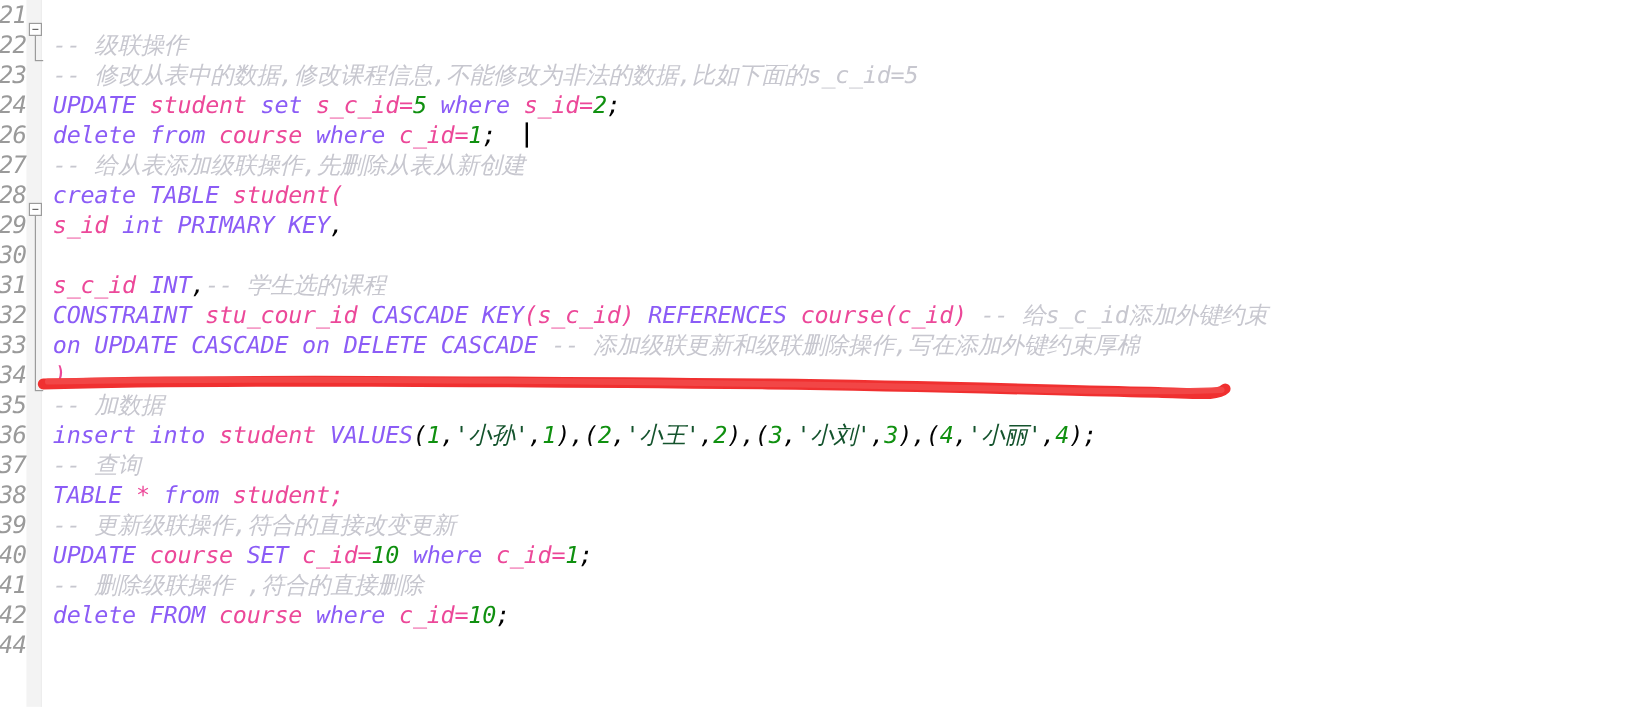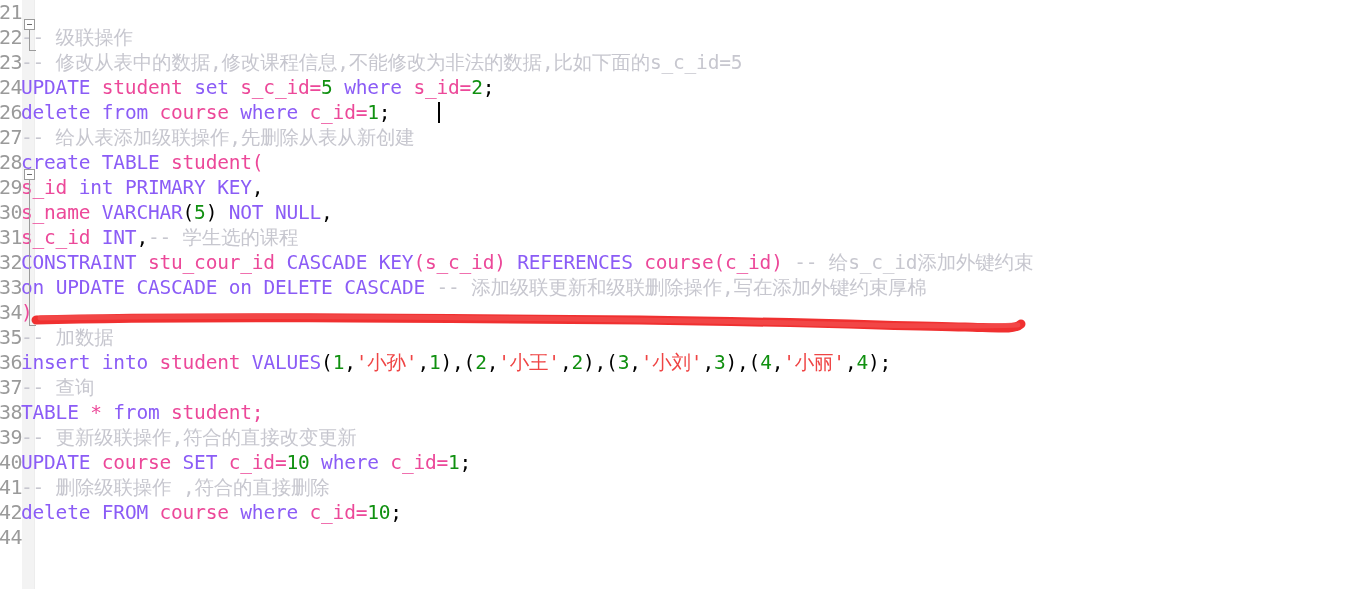--- a/index.html
+++ b/index.html
@@ -13,20 +13,21 @@
     height: 589px;
     overflow: hidden;
     font-family: "DejaVu Sans Mono", "Liberation Mono", monospace;
   }
 
   #editor {
     position: relative;
     width: 1289px;
     height: 589px;
     background: #ffffff;
+    font-style: italic;
   }
 
   
   .gutter-band {
     position: absolute;
     left: 22px;
     top: 0;
     width: 12px;
     height: 589px;
     background: #f3f3f3;
@@ -55,34 +56,34 @@
     text-align: right;
     color: #9a9a9a;
     font-family: "DejaVu Sans Mono", "Liberation Mono", monospace;
     font-size: 20px;
     line-height: 25px;
     letter-spacing: -0.5px;
   }
 
   .code {
     position: absolute;
-    left: 21px;
+    left: 44px;
     top: 0;
     height: 25px;
     line-height: 25px;
     font-family: "DejaVu Sans Mono", "Liberation Mono", monospace;
     font-size: 19.5px;
     color: #000000;
     letter-spacing: -0.2px;
   }
 
   
   .kw   { color: #8b5cf6; }
   .num  { color: #109010; }
-  .str  { color: #ef4444; }
+  .str  { color: #14532d; }
   .cmt  { color: #c7c7cf; }
   .plain{ color: #ec4899; }
   .punc { color: #000000; }
 
   
   .fold-box {
     position: absolute;
     width: 11px;
     height: 11px;
     border: 1px solid #9b9b9b;
@@ -164,21 +165,20 @@
       <div class="row">
         <span class="lineno">28</span>
         <span class="code"><span class="kw">create</span><span class="plain"> </span><span class="kw">TABLE</span><span class="plain"> student(</span></span>
       </div>
       <div class="row">
         <span class="lineno">29</span>
         <span class="code"><span class="plain">  s_id </span><span class="kw">int</span><span class="plain"> </span><span class="kw">PRIMARY</span><span class="plain"> </span><span class="kw">KEY</span><span class="punc">,</span></span>
       </div>
       <div class="row">
         <span class="lineno">30</span>
-        <span class="code"><span class="plain">  s_name </span><span class="kw">VARCHAR</span><span class="punc">(</span><span class="num">5</span><span class="punc">) </span><span class="kw">NOT</span><span class="plain"> </span><span class="kw">NULL</span><span class="punc">,</span></span>
       </div>
       <div class="row">
         <span class="lineno">31</span>
         <span class="code"><span class="plain">  s_c_id </span><span class="kw">INT</span><span class="punc">,</span><span class="cmt">-- 学生选的课程</span></span>
       </div>
       <div class="row">
         <span class="lineno">32</span>
         <span class="code"><span class="plain">  </span><span class="kw">CONSTRAINT</span><span class="plain"> stu_cour_id </span><span class="kw">CASCADE</span><span class="plain"> </span><span class="kw">KEY</span><span class="plain">(s_c_id) </span><span class="kw">REFERENCES</span><span class="plain"> course(c_id)  </span><span class="cmt">-- 给s_c_id添加外键约束</span></span>
       </div>
       <div class="row">

